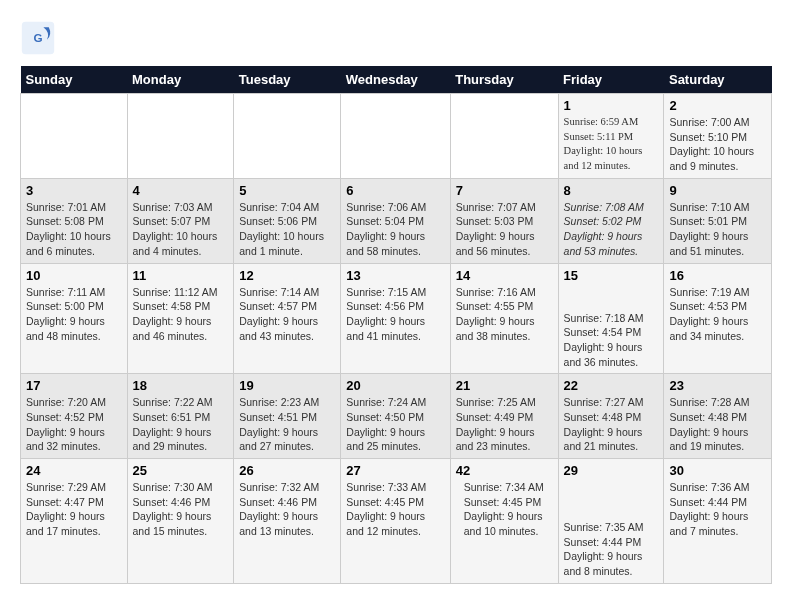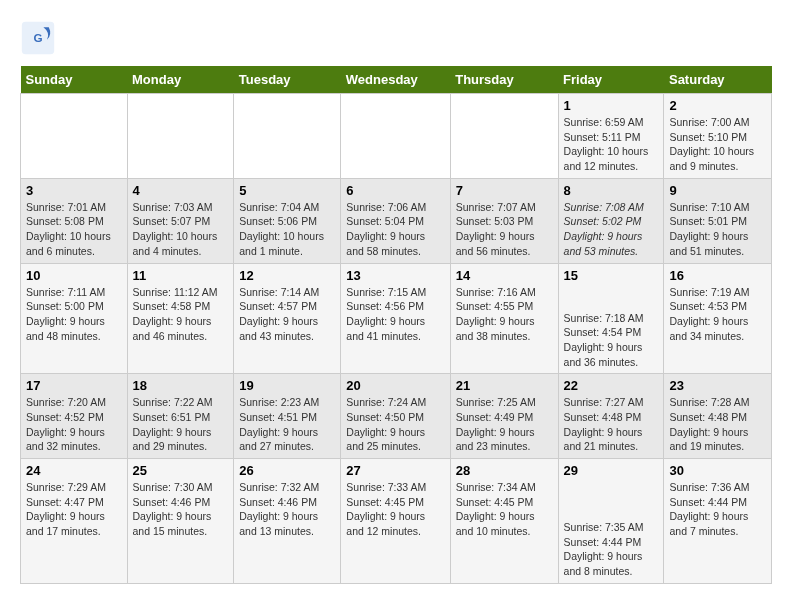--- a/index.html
+++ b/index.html
@@ -45,21 +45,21 @@
     .subtitle {
       font-size: 16px;
       color: #555;
     }
     table {
       width: 100%;
       border-collapse: collapse;
       font-size: 11px;
     }
     thead tr th {
-      background-color: #4d7c0f;
+      background-color: #0f172a;
       color: #fff;
       padding: 6px 5px;
       text-align: left;
       font-size: 13px;
       font-weight: bold;
     }
     tbody tr td {
       border: 1px solid #ccc;
       vertical-align: top;
       padding: 4px 5px;
@@ -131,21 +131,21 @@
   </thead>
   <tbody>
   <tr>
         <td class="empty-cell"></td>
         <td class="empty-cell"></td>
         <td class="empty-cell"></td>
         <td class="empty-cell"></td>
         <td class="empty-cell"></td>
         <td>
           <span class="day-num">1</span>
-          <div class="day-info" style="white-space: pre-line;">Sunrise: 6:59 AM
+          <div class="day-info" style="white-space: pre-line; font-family: Liberation Serif, serif;">Sunrise: 6:59 AM
 Sunset: 5:11 PM
 Daylight: 10 hours and 12 minutes.</div>
         </td>
         <td>
           <span class="day-num">2</span>
           <div class="day-info" style="white-space: pre-line;">Sunrise: 7:00 AM
 Sunset: 5:10 PM
 Daylight: 10 hours and 9 minutes.</div>
         </td>
       </tr>
@@ -300,22 +300,22 @@
 Sunset: 4:46 PM
 Daylight: 9 hours and 13 minutes.</div>
         </td>
         <td>
           <span class="day-num">27</span>
           <div class="day-info" style="white-space: pre-line;">Sunrise: 7:33 AM
 Sunset: 4:45 PM
 Daylight: 9 hours and 12 minutes.</div>
         </td>
         <td>
-          <span class="day-num">28</span>
-          <div class="day-info" style="white-space: pre-line;">Sunrise: 7:34 AM
+          <span class="day-num">42</span>
+          <div class="day-info" style="white-space: pre-line; margin-left: 8px;">Sunrise: 7:34 AM
 Sunset: 4:45 PM
 Daylight: 9 hours and 10 minutes.</div>
         </td>
         <td>
           <span class="day-num">29</span>
           <div class="day-info" style="white-space: pre-line; margin-top: 42px;">Sunrise: 7:35 AM
 Sunset: 4:44 PM
 Daylight: 9 hours and 8 minutes.</div>
         </td>
         <td>

